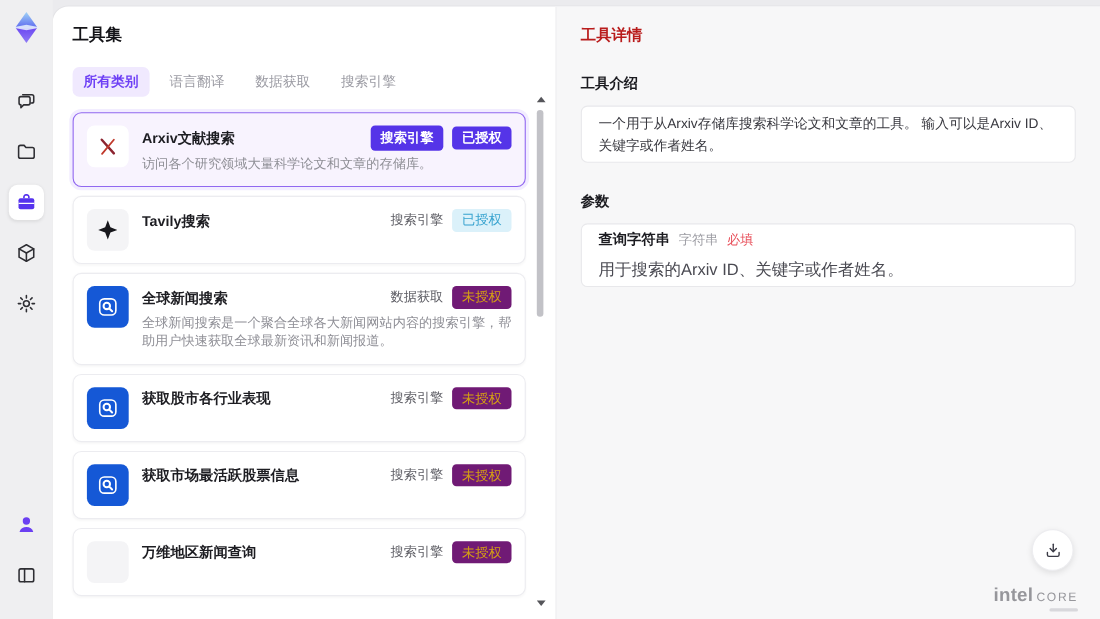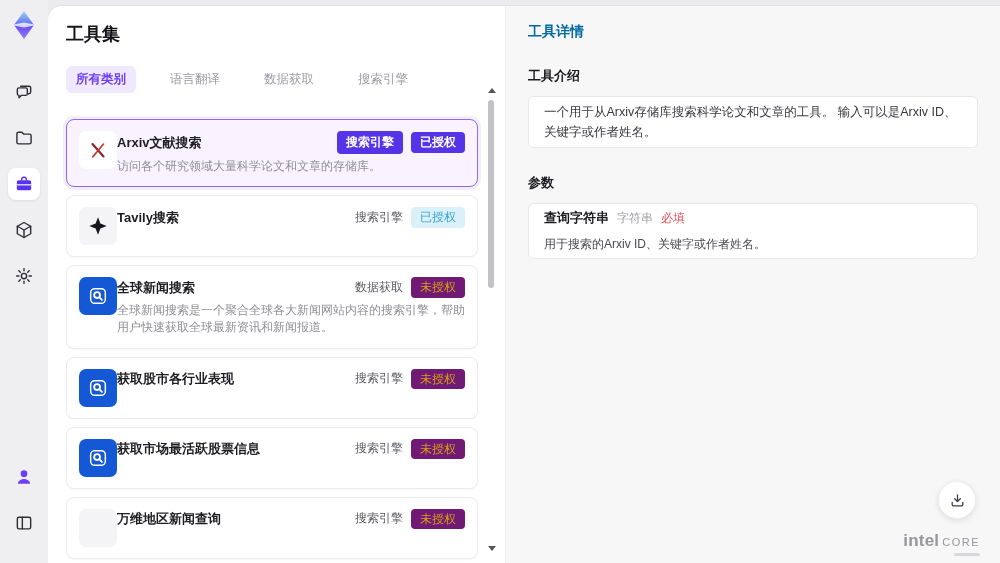--- a/index.html
+++ b/index.html
@@ -28,32 +28,32 @@
 
   
   .main {
     position:absolute; left:48px; top:6px; right:0; bottom:0;
     background:#ffffff; border-radius:14px 0 0 0; overflow:hidden;
     display:flex; box-shadow:0 0 0 1px rgba(0,0,0,.03);
   }
 
   
   .list-col { width:457px; position:relative; padding:16px 0 0 18px; flex:none; }
-  .page-title { font-size:18px; font-weight:bold; color:#141418; margin-bottom:20px; }
-  .tabs { display:flex; gap:24px; margin-bottom:26px; }
+  .page-title { font-size:15px; font-weight:bold; color:#141418; margin-bottom:20px; }
+  .tabs { display:flex; gap:8px; margin-bottom:14px; }
   .tab {
     border:none; background:transparent; font-size:12.5px; color:#9b9ba3;
     padding:5px 10px; border-radius:6px; cursor:pointer;
     font-family:inherit;
   }
   .tab.active { background:#f0e9fe; color:#6d3ff5; font-weight:bold; }
 
   .cards { width:412px; }
   .card {
-    display:flex; background:#fff; border:1px solid #ececf0;
+    display:flex; gap:12px; background:#fff; border:1px solid #ececf0;
     border-radius:8px; padding:11px 12px; margin-bottom:8px; cursor:pointer;
     box-shadow:0 1px 2px rgba(20,20,40,.03);
   }
   .card.selected {
     background:#f8f3fe; border:1px solid #9168f0;
     box-shadow:0 0 0 3px rgba(124,77,255,.10);
   }
   .tool-icon {
     width:38px; height:38px; border-radius:7px; background:#f4f4f6; flex:none;
     display:flex; align-items:center; justify-content:center; overflow:hidden;
@@ -77,32 +77,32 @@
 
   
   .scrollbar { position:absolute; left:438px; top:82px; bottom:12px; width:10px; }
   .sb-arrow { position:absolute; left:2px; width:0; height:0; border-left:4px solid transparent; border-right:4px solid transparent; }
   .sb-arrow.up   { top:0;    border-bottom:5px solid #55555a; }
   .sb-arrow.down { bottom:0; border-top:5px solid #55555a; }
   .sb-thumb { position:absolute; left:2px; top:12px; width:6px; height:188px; border-radius:3px; background:#c2c2c7; }
 
   
   .detail-col { flex:1; background:#f7f7f8; padding:17px 22px; border-left:1px solid #efeff2; }
-  .detail-title { font-size:14px; font-weight:bold; color:#0369a1; margin-bottom:26px; }
+  .detail-title { font-size:14px; font-weight:bold; color:#b91c1c; margin-bottom:26px; }
   .section-heading { font-size:13px; font-weight:bold; color:#1b1b20; margin-bottom:11px; }
   .white-box {
     background:#ffffff; border:1px solid #e8e8eb; border-radius:6px;
     padding:5px 15px; margin-bottom:26px;
   }
   .intro-text { font-size:12.5px; color:#38383f; line-height:1.6; }
   .param-line { display:flex; align-items:baseline; gap:8px; }
   .param-name { font-size:13px; font-weight:bold; color:#1b1b20; }
   .param-type { font-size:12px; color:#9a9aa1; }
   .param-req  { font-size:12px; color:#e8505b; }
-  .param-desc { font-size:12px; color:#4a4a52; margin-top:9px; }
+  .param-desc { font-size:15px; color:#4a4a52; margin-top:9px; }
 
   
   .fab {
     position:absolute; right:24px; bottom:44px; width:38px; height:38px;
     border-radius:50%; background:#fff; border:1px solid #ededf0;
     box-shadow:0 2px 6px rgba(0,0,0,.10); display:flex; align-items:center; justify-content:center;
     cursor:pointer; z-index:3;
   }
   .fab svg { width:17px; height:17px; color:#3a3a45; }
   .brand { position:absolute; right:20px; bottom:12px; z-index:3; color:#96969b; display:flex; align-items:baseline; gap:3px; }

